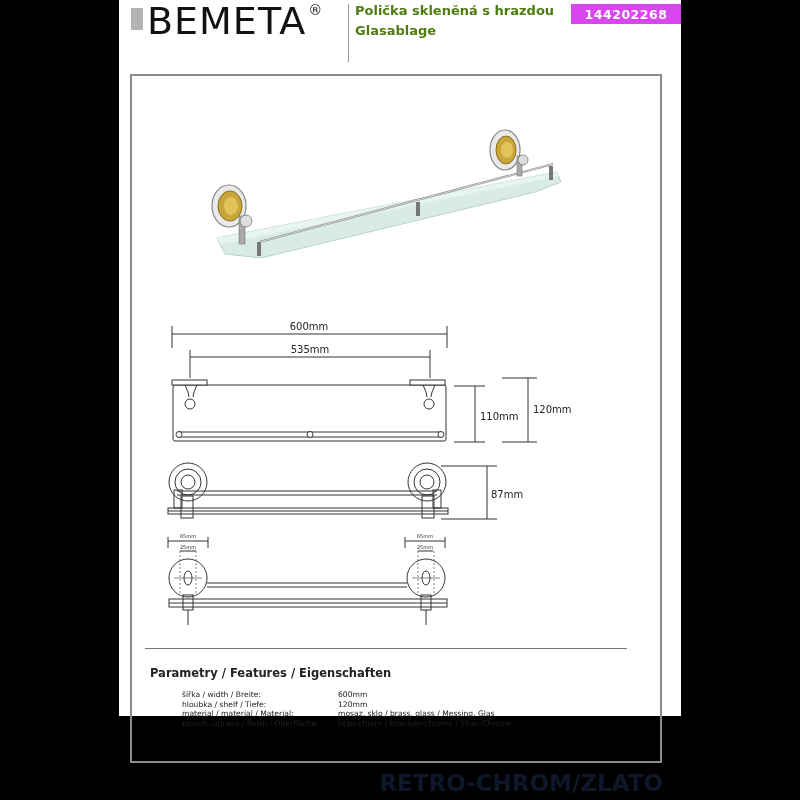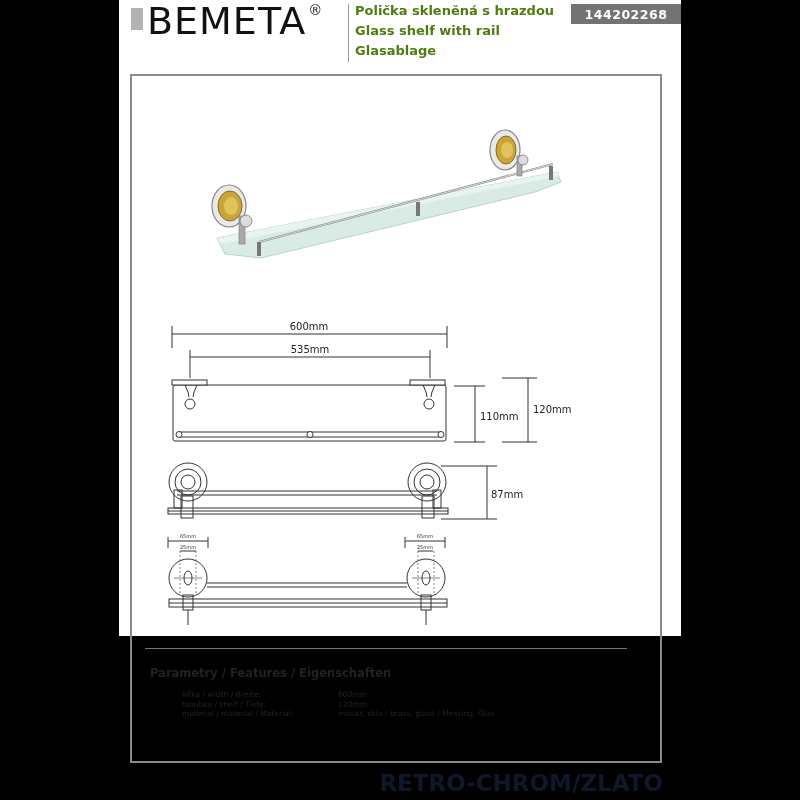--- a/index.html
+++ b/index.html
@@ -2,21 +2,21 @@
 <html><head>
 <meta charset="utf-8">
 <style>
   html, body { margin: 0; padding: 0; }
   body {
     width: 800px; height: 800px; background: #000;
     position: relative; overflow: hidden;
     font-family: "DejaVu Sans", "Liberation Sans", sans-serif;
   }
   .sheet {
-    position: absolute; left: 119px; top: 0; width: 562px; height: 636px;
+    position: absolute; left: 119px; top: 0; width: 562px; height: 716px;
     background: #fff;
   }
   .logo {
     position: absolute; left: 12px; top: 2px; height: 40px;
     display: flex; align-items: flex-start;
   }
   .logo-square {
     width: 12px; height: 22px; background: #b3b3b3; margin-top: 6px; margin-right: 4px;
   }
   .logo-text {
@@ -30,21 +30,21 @@
   .header-divider {
     position: absolute; left: 229px; top: 4px; width: 1px; height: 58px; background: #999;
   }
   .titles {
     position: absolute; left: 236px; top: 1px;
     font-family: "DejaVu Sans", sans-serif; font-weight: bold; font-size: 13px; color: #4d7c0f;
     line-height: 20px;
   }
   .product-code {
     position: absolute; left: 452px; top: 4px; width: 110px; height: 20px;
-    background: #737373; color: #fff; font-weight: bold; font-size: 12.5px;
+    background: #d946ef; color: #fff; font-weight: bold; font-size: 12.5px;
     display: flex; align-items: center; justify-content: center; letter-spacing: 0.5px;
   }
   .frame {
     position: absolute; left: 11px; top: 74px; width: 532px; height: 689px;
     border: 2px solid #8c8c8c; box-sizing: border-box;
   }
   .photo { position: absolute; left: 80px; top: 110px; }
   .drawing { position: absolute; left: 0; top: 0; }
   .dim-label {
     font-family: "DejaVu Sans", sans-serif; font-size: 10px; fill: #222;
@@ -78,21 +78,20 @@
   <div class="logo">
     <div class="logo-square"></div>
     <span class="logo-text">BEMETA</span>
     <span class="logo-reg">®</span>
   </div>
 
   <div class="header-divider"></div>
 
   <div class="titles">
     <div>Polička skleněná s hrazdou</div>
-    <div>Glass shelf with rail</div>
     <div>Glasablage</div>
   </div>
 
   <div class="product-code">144202268</div>
 
   <div class="frame"></div>
 
   <svg class="photo" width="380" height="160" viewBox="0 0 380 160">
 
     <polygon points="18,128 358,62 362,72 336,82 62,148 26,144" fill="#d9ece4" stroke="#b7d4c9" stroke-width="1"></polygon>
@@ -236,16 +235,20 @@
       <span class="param-val">600mm</span>
     </div>
     <div class="param-row">
       <span class="param-key">hloubka / shelf / Tiefe:</span>
       <span class="param-val">120mm</span>
     </div>
     <div class="param-row">
       <span class="param-key">material / material / Material:</span>
       <span class="param-val">mosaz, sklo / brass, glass / Messing, Glas</span>
     </div>
+    <div class="param-row">
+      <span class="param-key">povrch. úprava / finish / Oberfläche:</span>
+      <span class="param-val">titan-chrom / titanium-chrome / Titan-Chrome</span>
+    </div>
   </div>
 
   <div class="footer-title">RETRO-CHROM/ZLATO</div>
 </div>
 
 </body></html>

